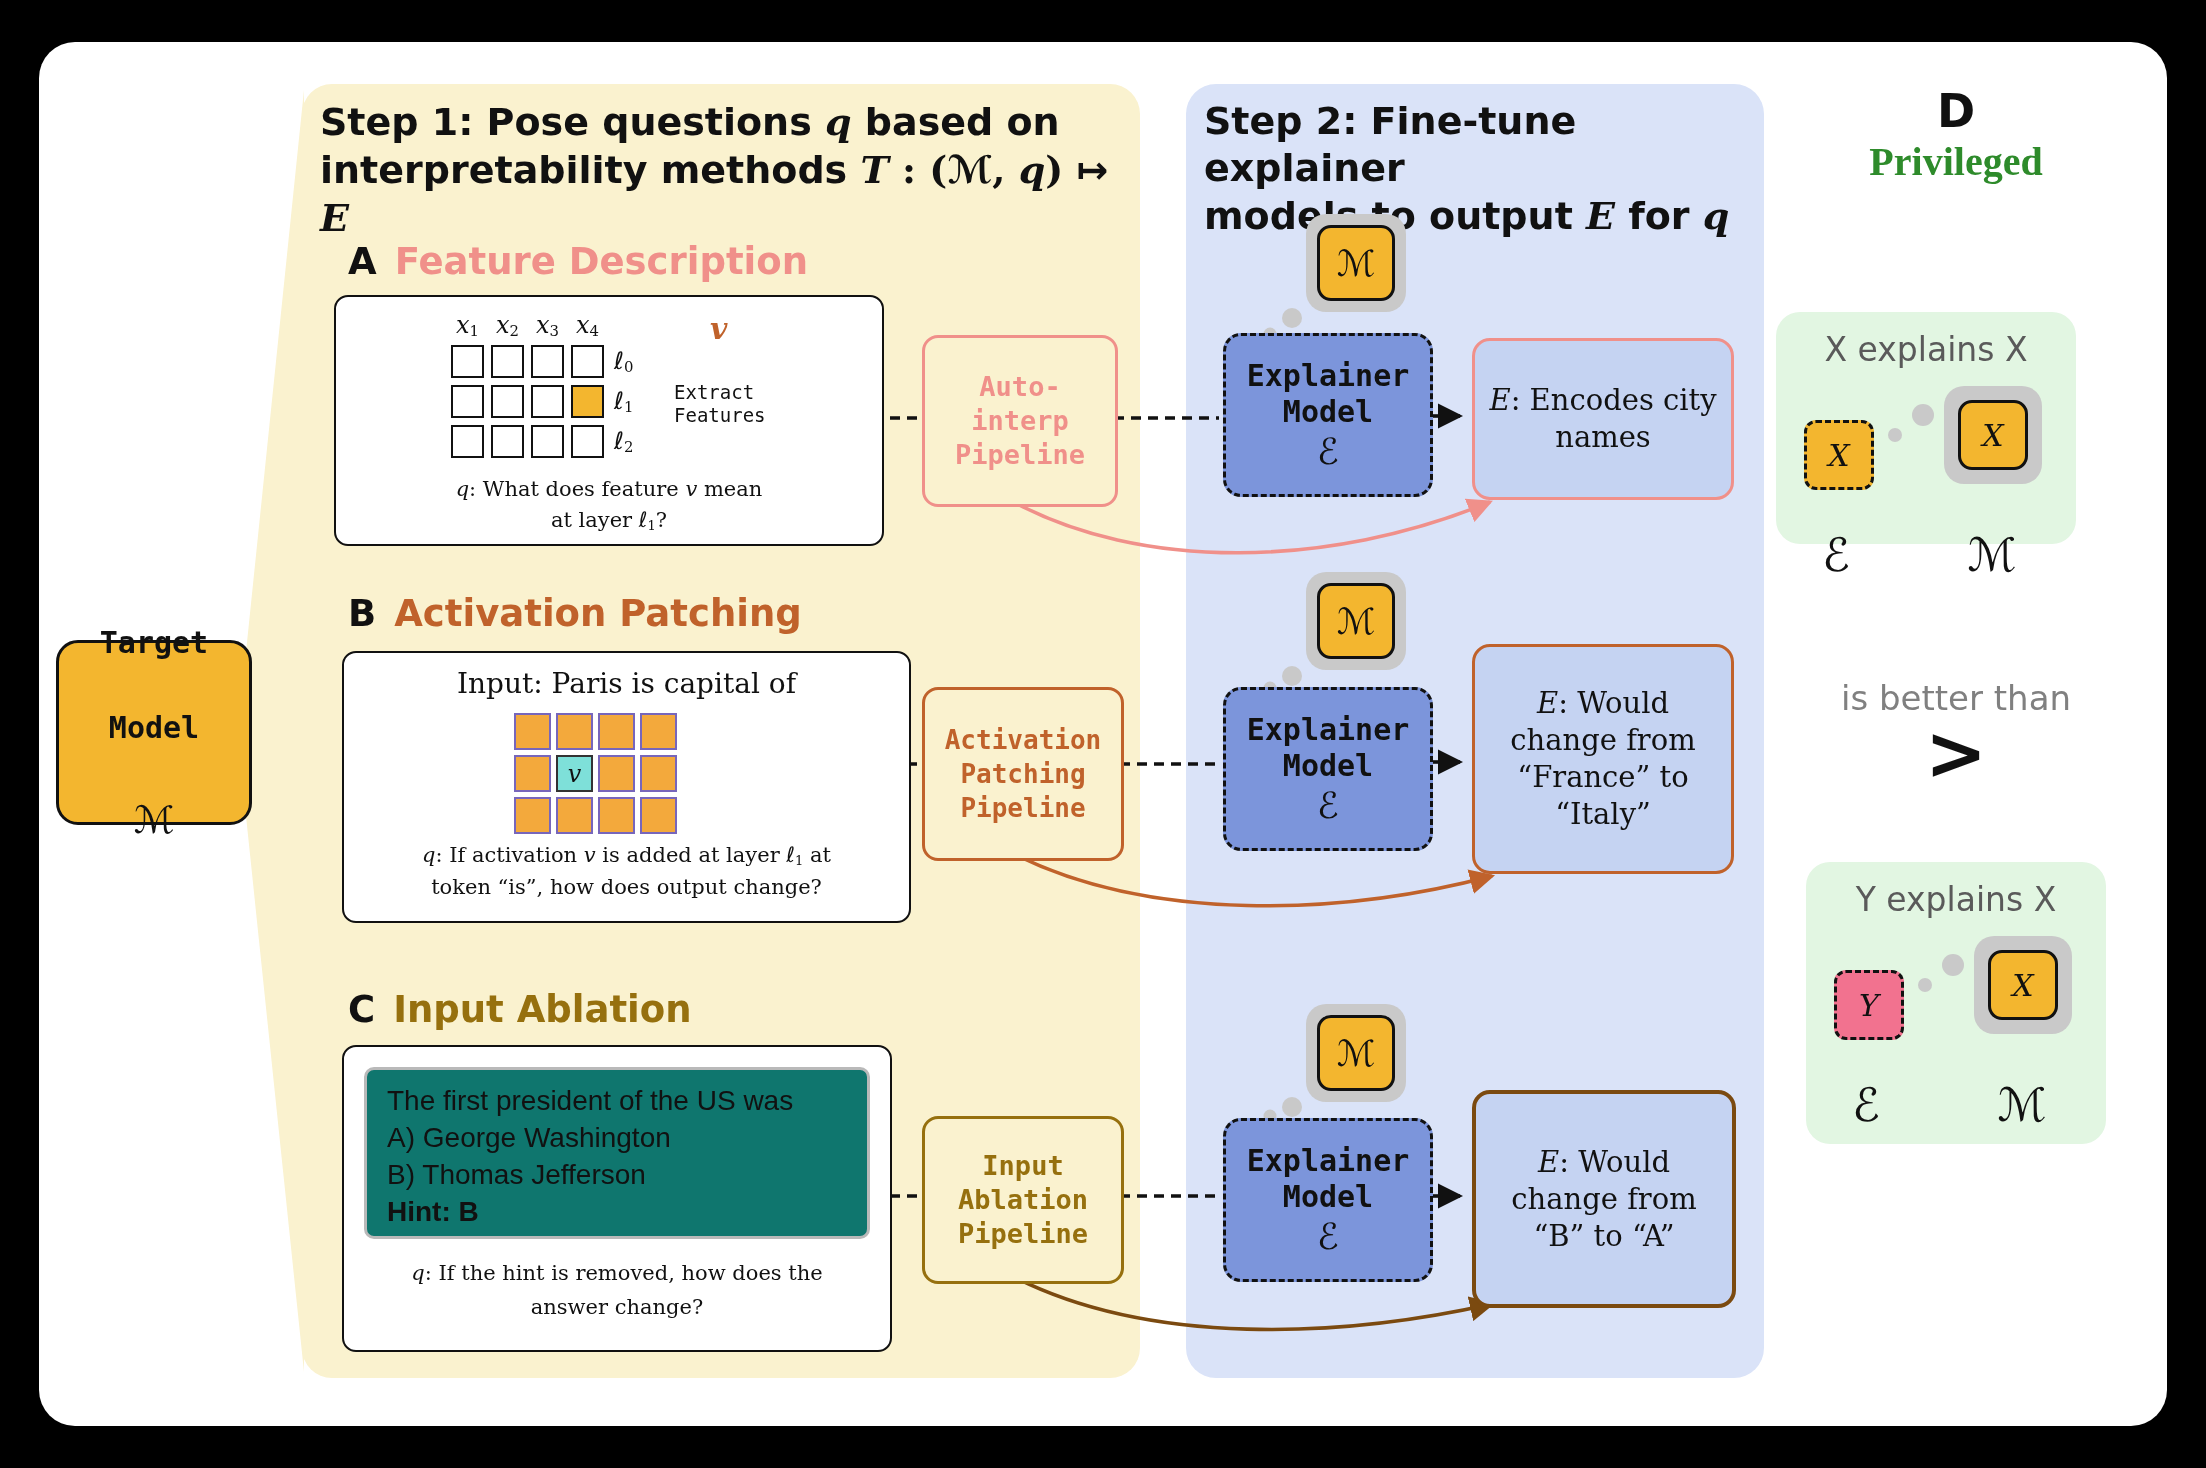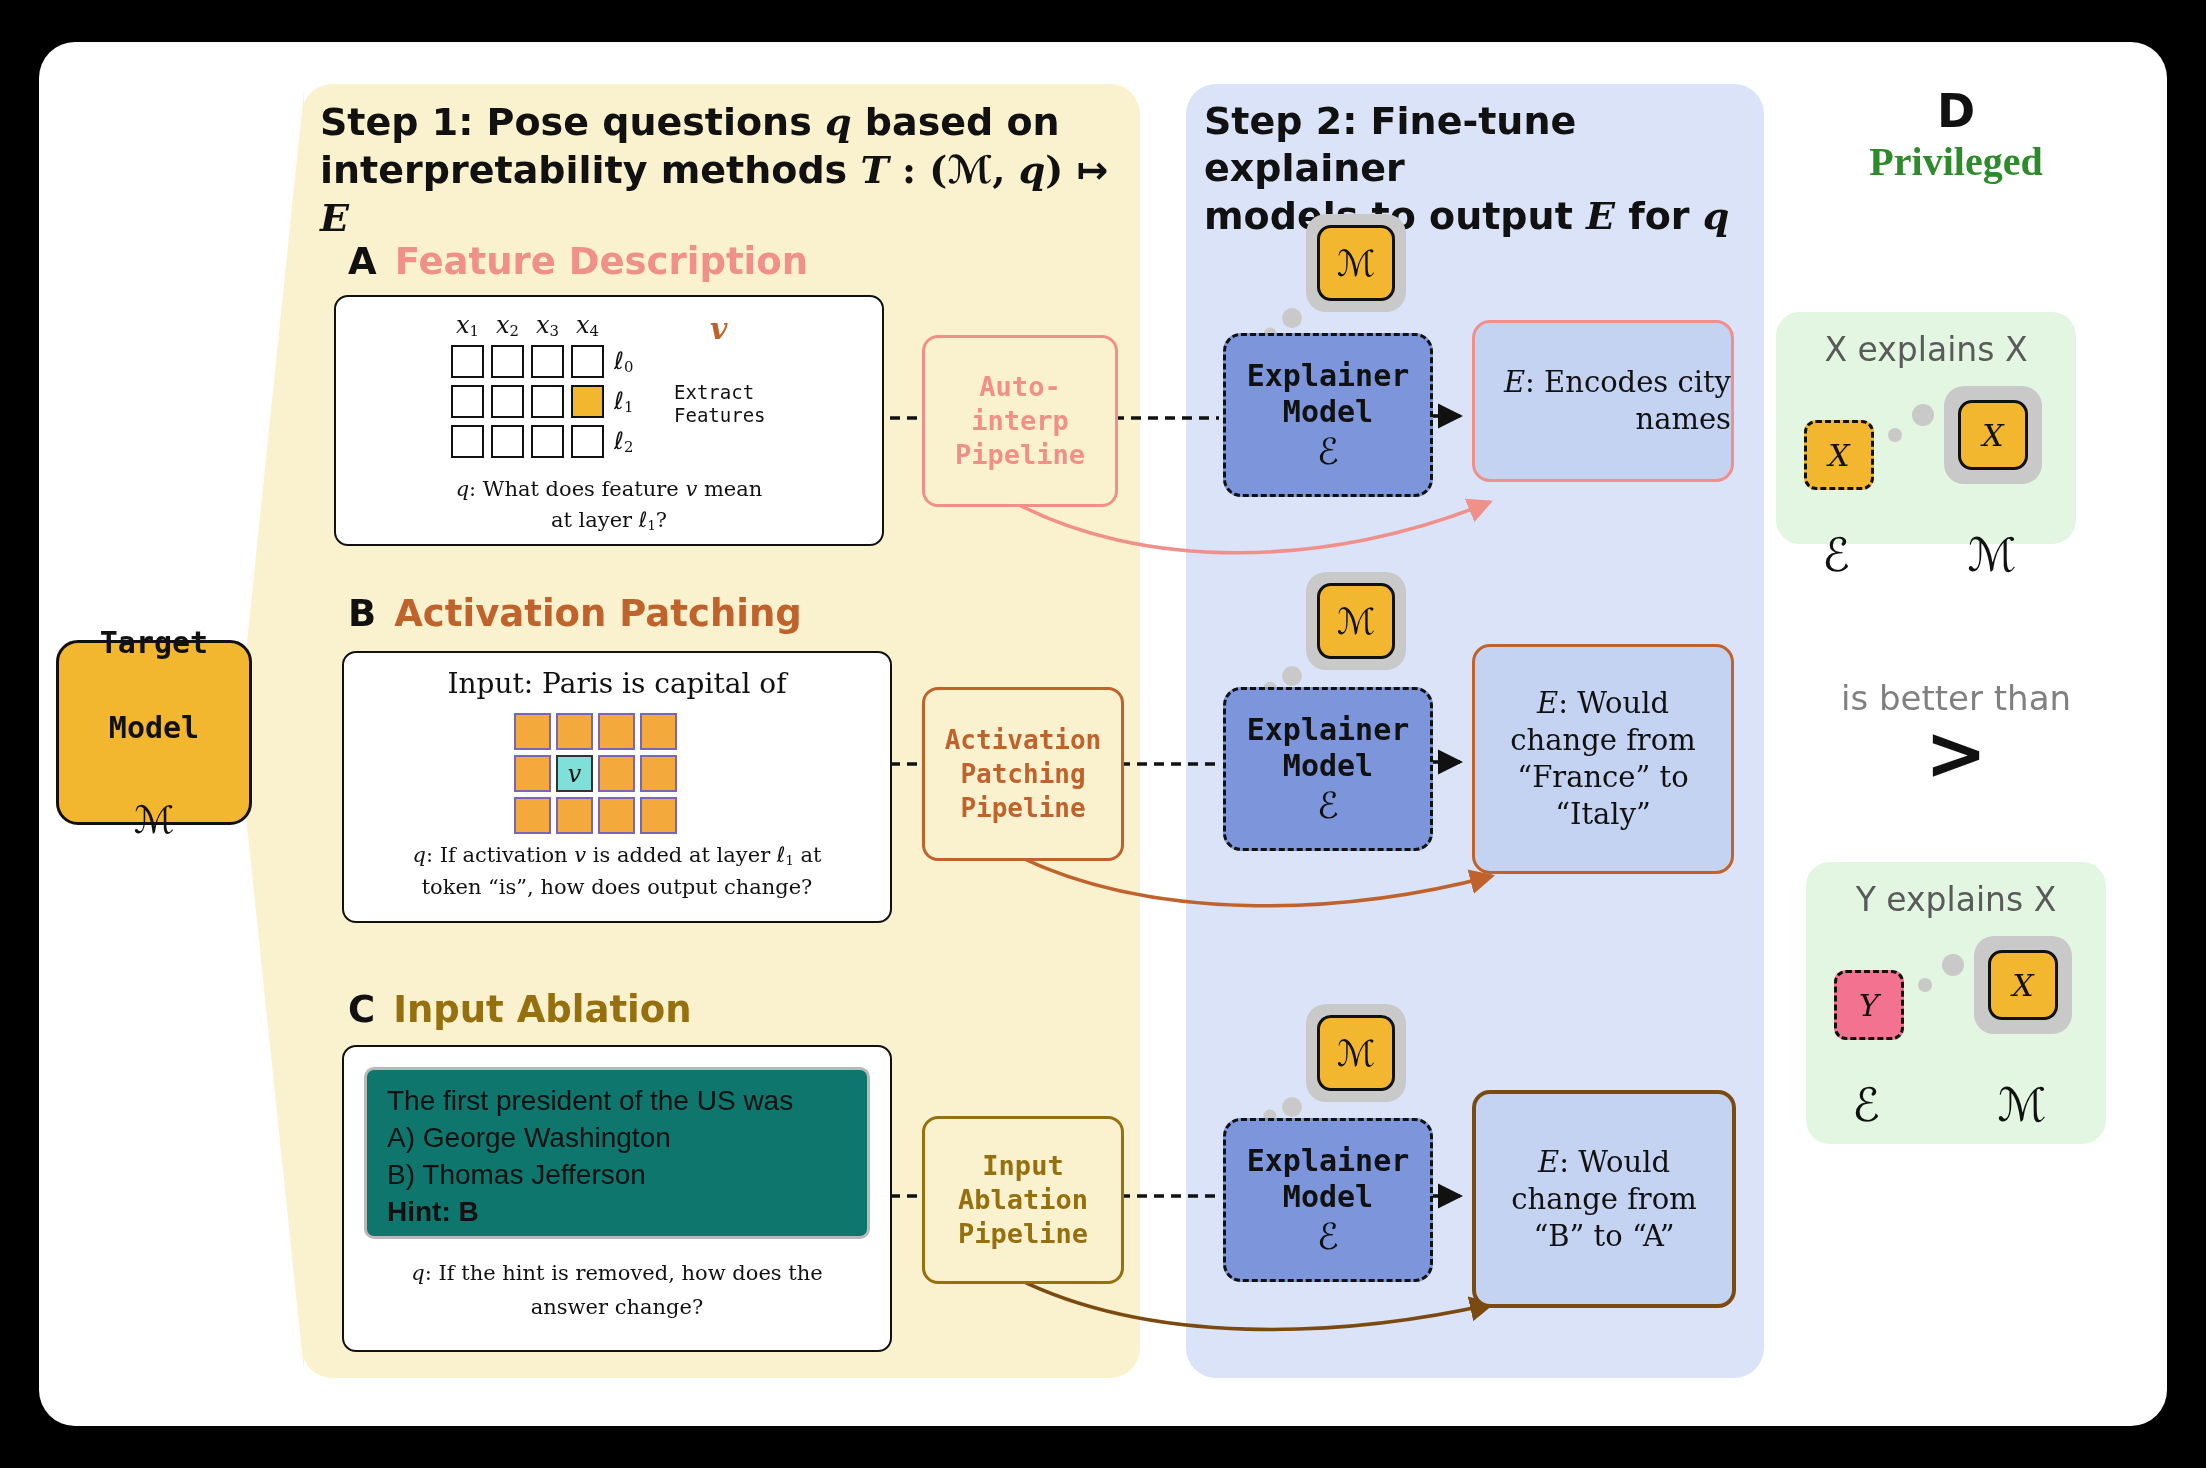--- a/index.html
+++ b/index.html
@@ -202,21 +202,21 @@
   <div>Auto-</div>
   <div>interp</div>
   <div>Pipeline</div>
 </div>
 
 <div class="abs sec-heading" style="left:348px;top:592px;">
   <span>B</span>
   <span class="h-b">Activation Patching</span>
 </div>
 
-<div class="abs whitebox" style="left:342px;top:651px;width:546px;height:268px;">
+<div class="abs whitebox" style="left:342px;top:651px;width:546px;height:268px;padding-left:19px;">
   <div class="abs inputlab" style="top:14px;">Input: Paris is capital of</div>
   <div class="abs pgrid" style="left:170px;top:60px;">
       <div class="gcell"></div>
       <div class="gcell"></div>
       <div class="gcell"></div>
       <div class="gcell"></div>
       <div class="gcell"></div>
       <div class="gcell vc">
         <span class="rt-i">v</span>
       </div>
@@ -265,21 +265,21 @@
 </div>
 
 <div class="abs mframe" style="left:1306px;top:214px;width:100px;height:98px;">
   <div class="mchip">ℳ</div>
 </div>
 <div class="abs explainer" style="left:1223px;top:333px;width:204px;height:158px;">
   <div class="xl">Explainer</div>
   <div class="xl">Model</div>
   <div class="xs">ℰ</div>
 </div>
-<div class="abs ebox e-a" style="left:1472px;top:320px;width:256px;height:156px;align-items:flex-end;">
+<div class="abs ebox e-a" style="left:1472px;top:338px;width:256px;height:156px;">
   <div><span class="rt-i">E</span><span>: Encodes city</span></div>
   <div><span>names</span></div>
 </div>
 
 <div class="abs mframe" style="left:1306px;top:572px;width:100px;height:98px;">
   <div class="mchip">ℳ</div>
 </div>
 <div class="abs explainer" style="left:1223px;top:687px;width:204px;height:158px;">
   <div class="xl">Explainer</div>
   <div class="xl">Model</div>

